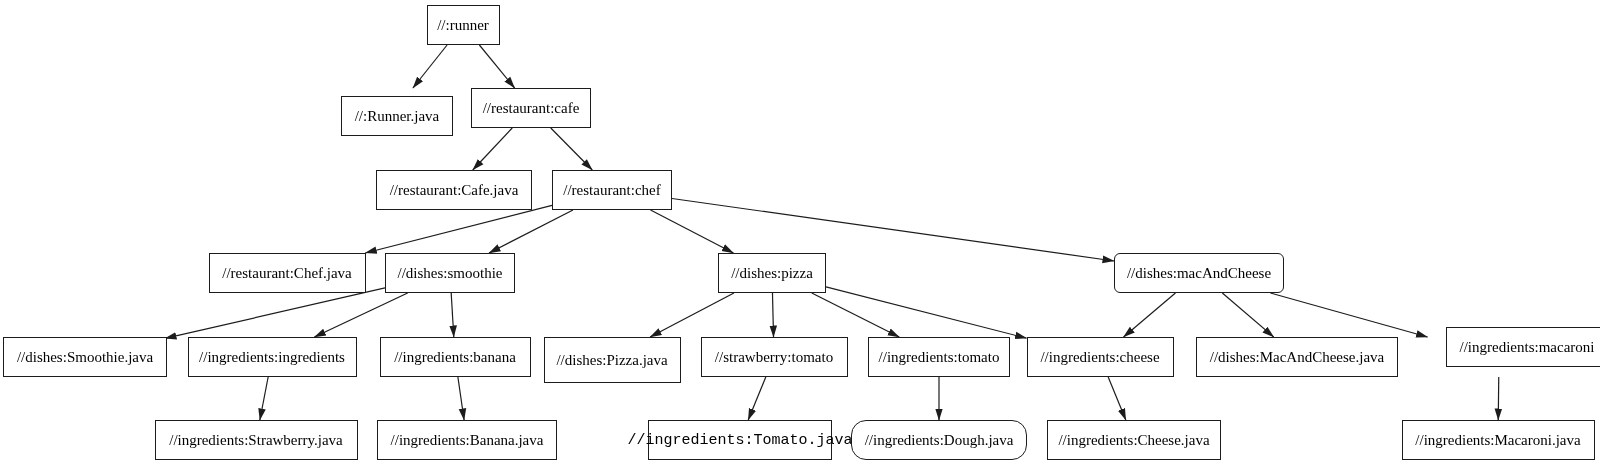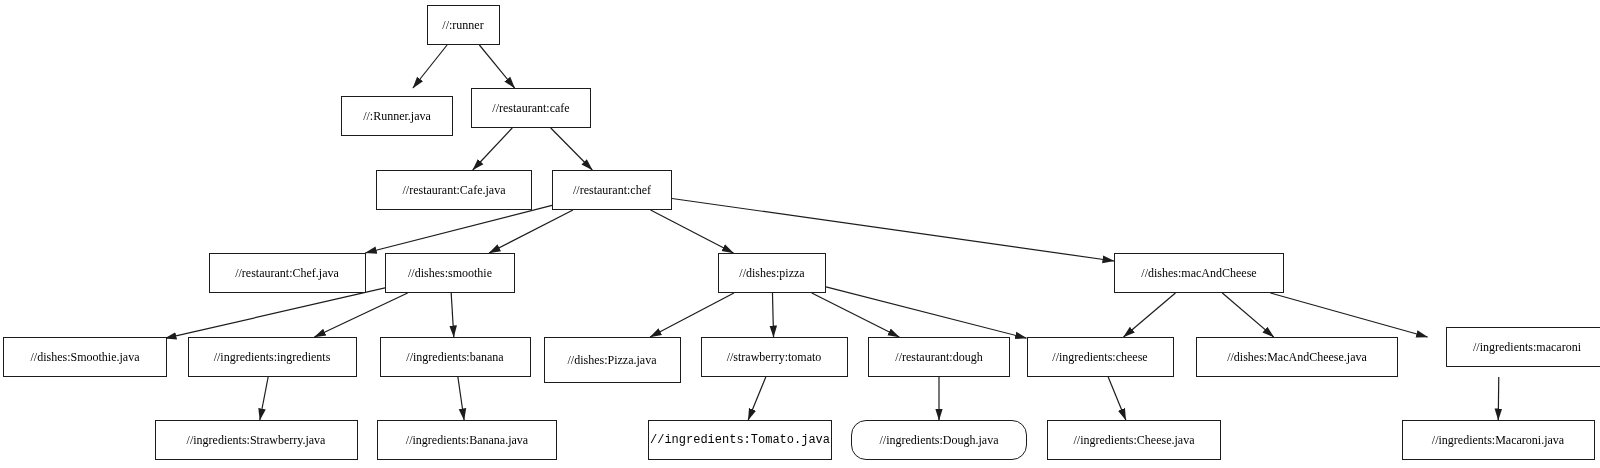--- a/index.html
+++ b/index.html
@@ -19,21 +19,21 @@
   }
   .node {
     position: absolute;
     box-sizing: border-box;
     border: 1.3px solid #1c1c1c;
     background: #ffffff;
     color: #000000;
     display: flex;
     align-items: center;
     justify-content: center;
-    font-size: 12px;
+    font-size: 15px;
     line-height: 1;
     white-space: nowrap;
   }
   .edge-line { stroke: #1c1c1c; stroke-width: 1.2; fill: none; }
 </style>
 </head>
 <body>
 
 <div id="canvas">
   <svg id="edges-svg" xmlns="http://www.w3.org/2000/svg" width="1600" height="468" viewBox="0 0 1600 468">
@@ -71,27 +71,27 @@
   </svg>
   <div id="nodes-layer">
       <div class="node" style="left: 426.5px; top: 5px; width: 73px; height: 40px;">//:runner</div>
       <div class="node" style="left: 341px; top: 96px; width: 112px; height: 40px;">//:Runner.java</div>
       <div class="node" style="left: 471px; top: 88px; width: 120px; height: 40px;">//restaurant:cafe</div>
       <div class="node" style="left: 376px; top: 170px; width: 156px; height: 40px;">//restaurant:Cafe.java</div>
       <div class="node" style="left: 552px; top: 170px; width: 120px; height: 40px;">//restaurant:chef</div>
       <div class="node" style="left: 208.5px; top: 253px; width: 157px; height: 40px;">//restaurant:Chef.java</div>
       <div class="node" style="left: 385px; top: 253px; width: 130px; height: 40px;">//dishes:smoothie</div>
       <div class="node" style="left: 718px; top: 253px; width: 108px; height: 40px;">//dishes:pizza</div>
-      <div class="node" style="left: 1114px; top: 253px; width: 170px; height: 40px;">//dishes:macAndCheese</div>
+      <div class="node" style="left: 1114px; top: 253px; width: 170px; height: 40px; border-radius: 6px;">//dishes:macAndCheese</div>
       <div class="node" style="left: 3px; top: 337px; width: 164px; height: 40px;">//dishes:Smoothie.java</div>
       <div class="node" style="left: 187.5px; top: 337px; width: 169px; height: 40px;">//ingredients:ingredients</div>
       <div class="node" style="left: 379.5px; top: 337px; width: 151px; height: 40px;">//ingredients:banana</div>
       <div class="node" style="left: 543.5px; top: 337px; width: 137px; height: 46px;">//dishes:Pizza.java</div>
       <div class="node" style="left: 700.5px; top: 337px; width: 147px; height: 40px;">//strawberry:tomato</div>
-      <div class="node" style="left: 868px; top: 337px; width: 142px; height: 40px;">//restaurant:dough</div>
+      <div class="node" style="left: 868px; top: 337px; width: 142px; height: 40px;">//ingredients:tomato</div>
       <div class="node" style="left: 1026.5px; top: 337px; width: 147px; height: 40px;">//ingredients:cheese</div>
       <div class="node" style="left: 1196px; top: 337px; width: 202px; height: 40px;">//dishes:MacAndCheese.java</div>
       <div class="node" style="left: 1418px; top: 327px; width: 162px; height: 40px; margin-left: 28px;">//ingredients:macaroni</div>
       <div class="node" style="left: 154.5px; top: 420px; width: 203px; height: 40px;">//ingredients:Strawberry.java</div>
       <div class="node" style="left: 377px; top: 420px; width: 180px; height: 40px;">//ingredients:Banana.java</div>
       <div class="node" style="left: 648px; top: 420px; width: 184px; height: 40px; font-family: Liberation Mono, monospace;">//ingredients:Tomato.java</div>
       <div class="node" style="left: 851px; top: 420px; width: 176px; height: 40px; border-radius: 15px;">//ingredients:Dough.java</div>
       <div class="node" style="left: 1047px; top: 420px; width: 174px; height: 40px;">//ingredients:Cheese.java</div>
       <div class="node" style="left: 1401.5px; top: 420px; width: 193px; height: 40px;">//ingredients:Macaroni.java</div>
     </div>

